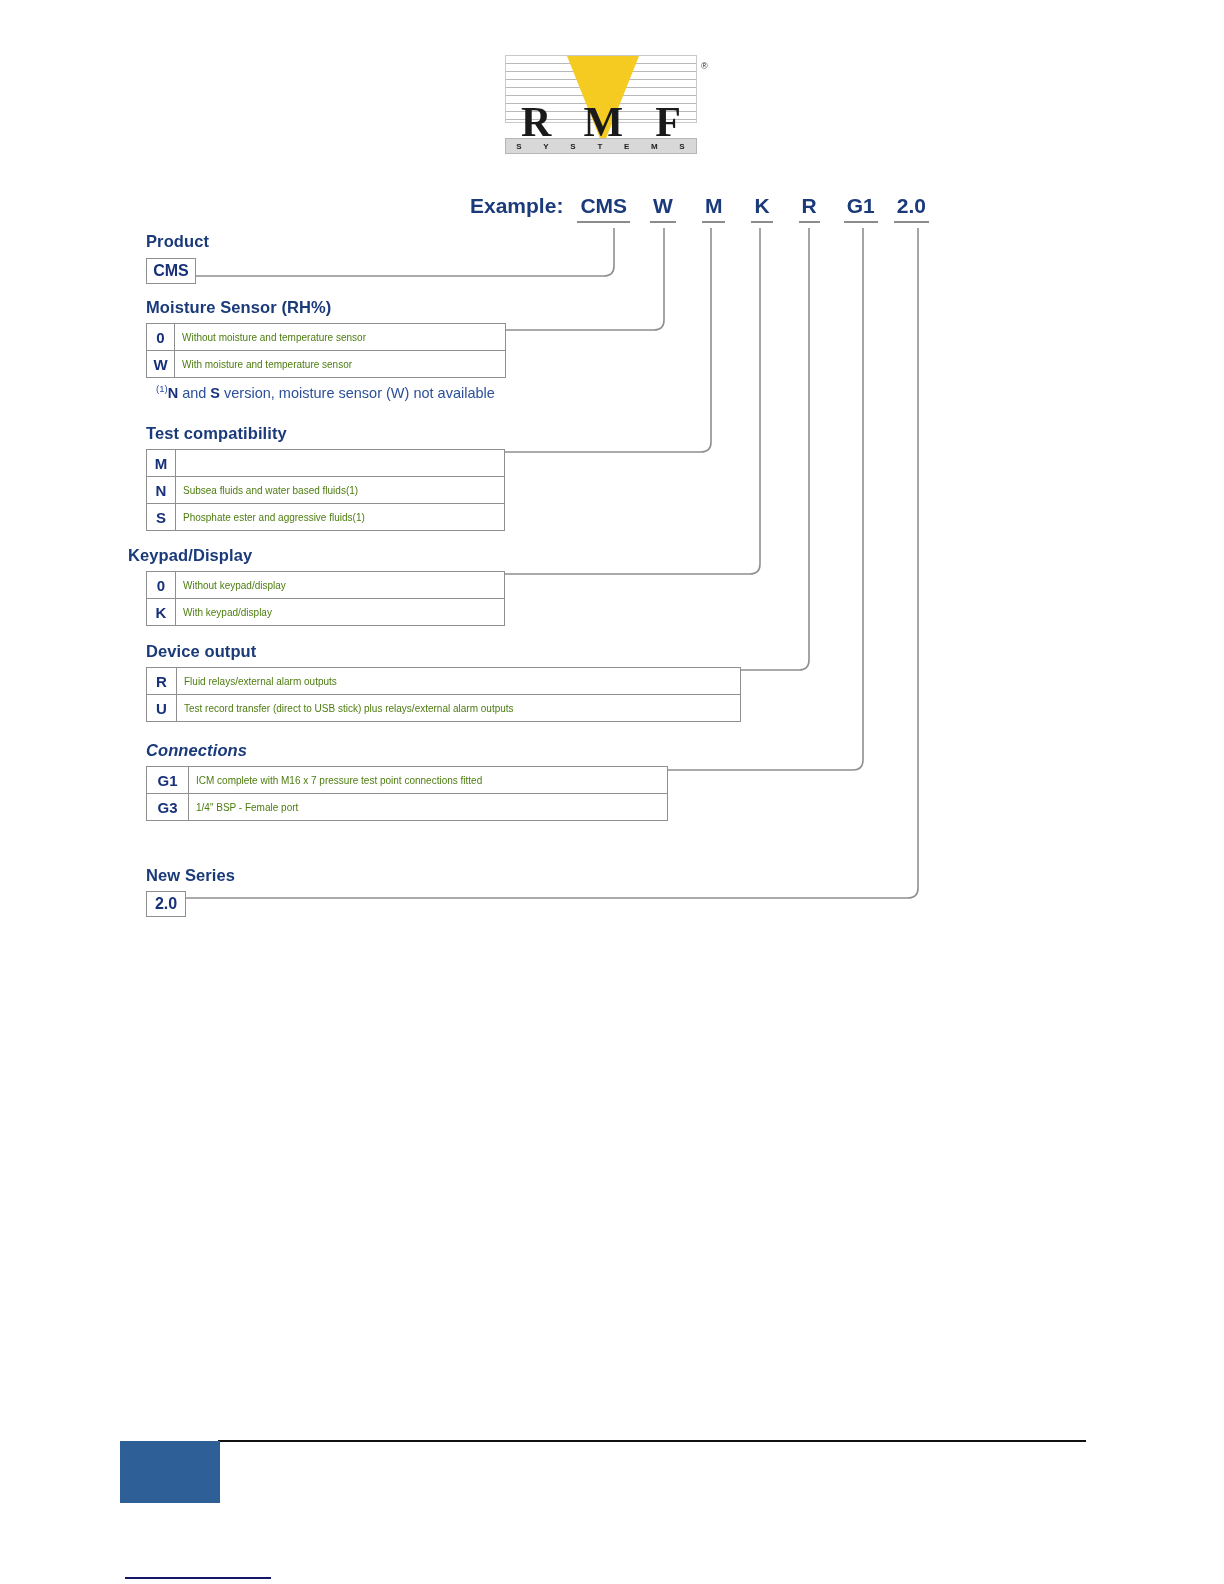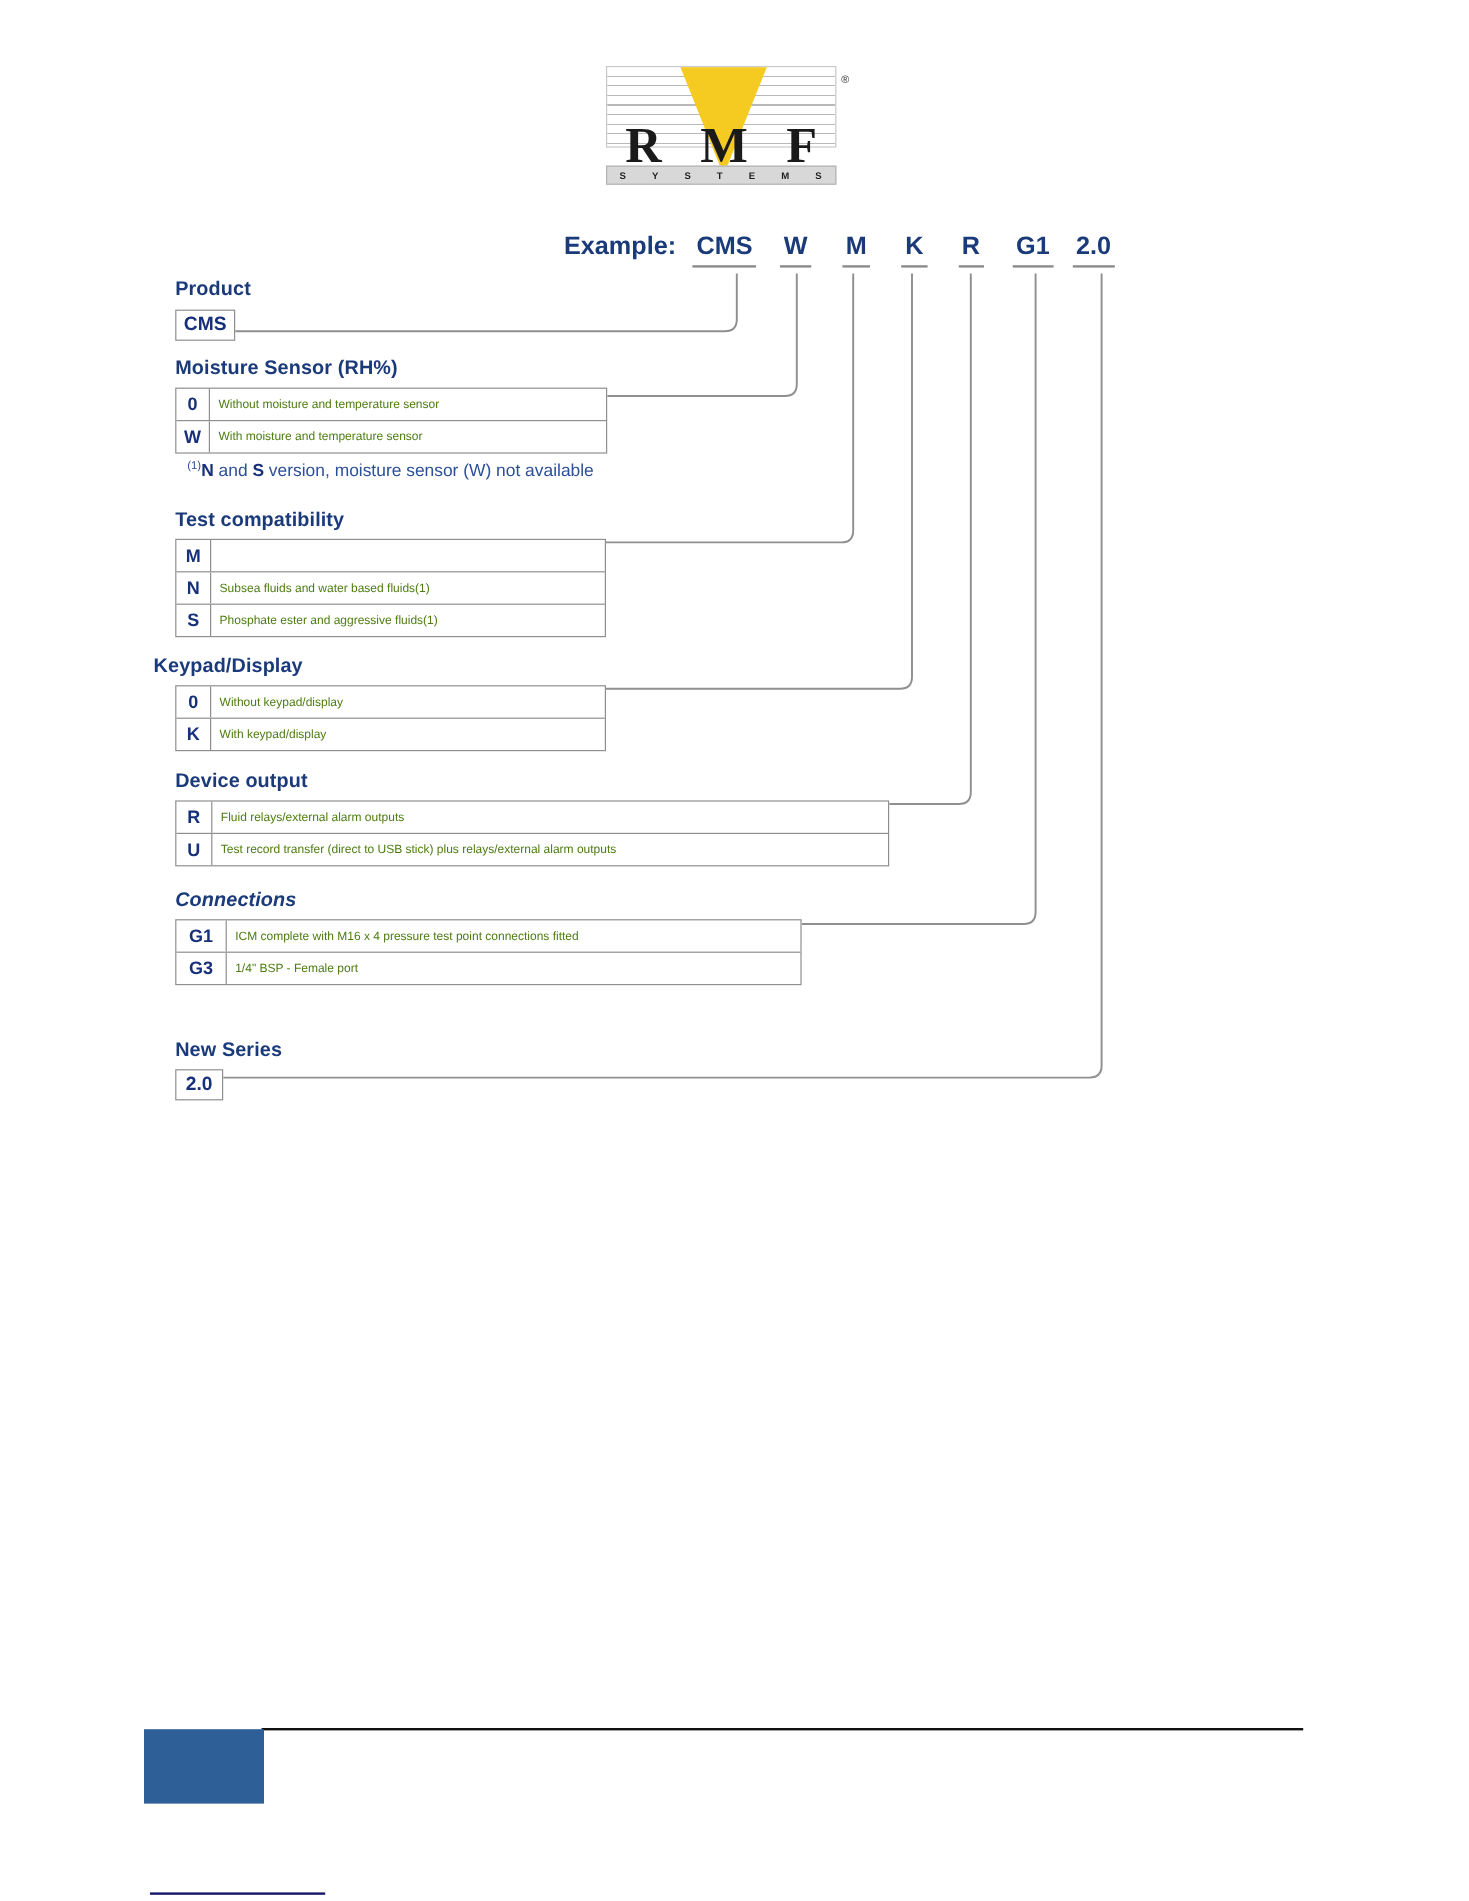--- a/index.html
+++ b/index.html
@@ -204,21 +204,21 @@
     <div class="row">
       <div class="c" style="width:30px;">U</div>
       <div class="d">Test record transfer (direct to USB stick) plus relays/external alarm outputs</div>
     </div>
   </div>
 
   <div class="sec-title" style="left:146px;top:741px;font-style:italic;">Connections</div>
   <div class="tbl" style="left:146px;top:766px;width:522px;">
     <div class="row">
       <div class="c" style="width:42px;">G1</div>
-      <div class="d">ICM complete with M16 x 4 pressure test point connections fitted</div>
+      <div class="d">ICM complete with M16 x 7 pressure test point connections fitted</div>
     </div>
     <div class="row">
       <div class="c" style="width:42px;">G3</div>
       <div class="d">1/4" BSP - Female port</div>
     </div>
   </div>
 
   <div class="sec-title" style="left:146px;top:866px;">New Series</div>
   <div class="single" style="left:146px;top:891px;width:40px;">2.0</div>
 

